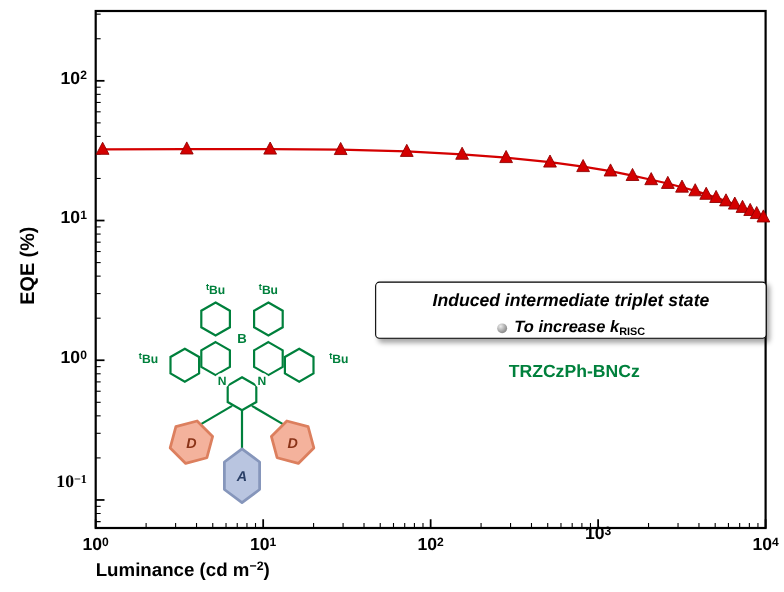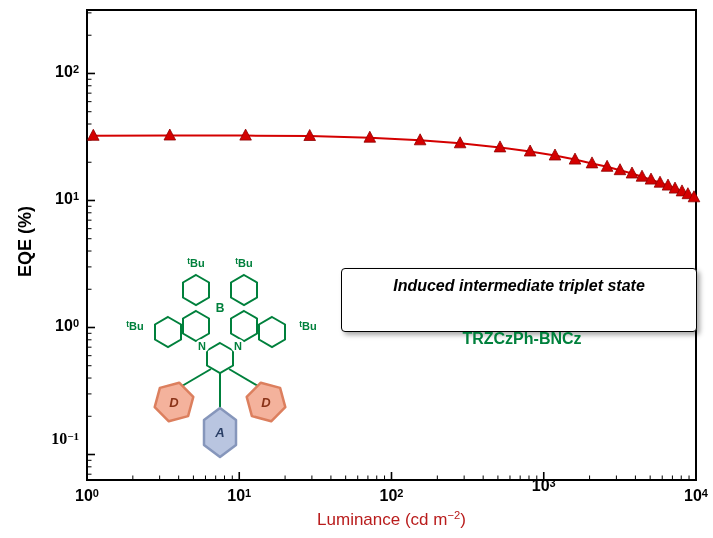--- a/index.html
+++ b/index.html
@@ -10,40 +10,40 @@
   .red-header { left:90px; top:21px; width:600px; text-align:center; color:var(--red,#d40000); font-weight:bold; }
   .rh1 { font-size:17px; }
   .rh2 { font-size:16px; margin-top:14px; }
 
   sub.s { font-size:0.66em; vertical-align:-0.25em; font-style:normal; }
   sup.s { font-size:0.66em; vertical-align:0.5em; }
 
   .strategy { left:88px; top:194px; width:385px; text-align:center; font-size:17px;
               font-weight:bold; font-style:italic; color:#000; }
 
-  .info-box { left:341px; top:256px; width:356px; height:64px; background:#fff;
+  .info-box { left:341px; top:256px; width:356px; height:52px; background:#fff;
               border:1.5px solid #000; border-radius:4px;
               box-shadow:3px 3px 5px rgba(0,0,0,0.35);
-              text-align:center; padding-top:8px; font-weight:bold; font-style:italic; color:#000;margin-top:12px; }
+              text-align:center; padding-top:8px; font-weight:bold; font-style:italic; color:#000; }
   .ib1 { font-size:16px; }
   .ib2 { font-size:15px; margin-top:6px; }
   .bullet { display:inline-block; width:9px; height:9px; border-radius:50%;
             background:radial-gradient(circle at 35% 30%, #ececec, #9a9a9a 60%, #6b6b6b);
             margin-right:7px; vertical-align:middle; }
 
   .green-info { left:352px; top:330px; width:340px; text-align:center;
                 color:var(--green,#00803c); font-weight:bold; }
   .gi-name { font-size:16px; margin-bottom:30px; }
   .gi-line { font-size:15px; margin-bottom:17px; }
   .it { font-style:italic; }
 
   .y-axis-label { left:-50px; top:231px; width:150px; text-align:center;
                   font-size:18px; font-weight:bold; transform:rotate(-90deg); color:#000; }
-  .x-axis-label { left:87px; top:509px; width:609px; text-align:center;
-                  font-size:17px; font-weight:normal; color:#b91c1c; }
+  .x-axis-label { left:87px; top:509px; width:609px; 
+                  font-size:17px; font-weight:bold; color:#000000; }
 
   .tick-label { position:absolute; font-size:16px; font-weight:bold; color:#000; }
   .tick-label sup { font-size:11px; vertical-align:4px; }
   .x-tick { width:46px; text-align:center; }
   .y-tick { width:48px; text-align:right; }
 
   #mol-svg text { font-family:"Liberation Sans", sans-serif; }
 </style>
 </head>
 <body>
@@ -149,20 +149,21 @@
         <path d="M 682.0 184.9 L 687.8 195.9 L 676.2 195.9 Z"></path>
         <path d="M 687.9 187.7 L 693.7 198.7 L 682.1 198.7 Z"></path>
         <path d="M 694.0 190.8 L 699.8 201.8 L 688.2 201.8 Z"></path>
       </g>
     </svg>
 
 
 
   <div class="abs info-box">
     <div class="ib1">Induced intermediate triplet state</div>
+    <div class="ib2"><span class="bullet"></span><span>To increase </span><span class="it">k</span><sub class="s">RISC</sub></div>
   </div>
 
   <div class="abs green-info">
     <div class="gi-name">TRZCzPh-BNCz</div>
   </div>
 
   <div class="abs y-axis-label">EQE (%)</div>
   <div class="abs x-axis-label"><span>Luminance (cd m</span><sup class="s">−2</sup><span>)</span></div>
 
   <svg id="mol-svg" class="abs" style="left:118px;top:250px" width="230" height="215" viewBox="0 0 230 215">

